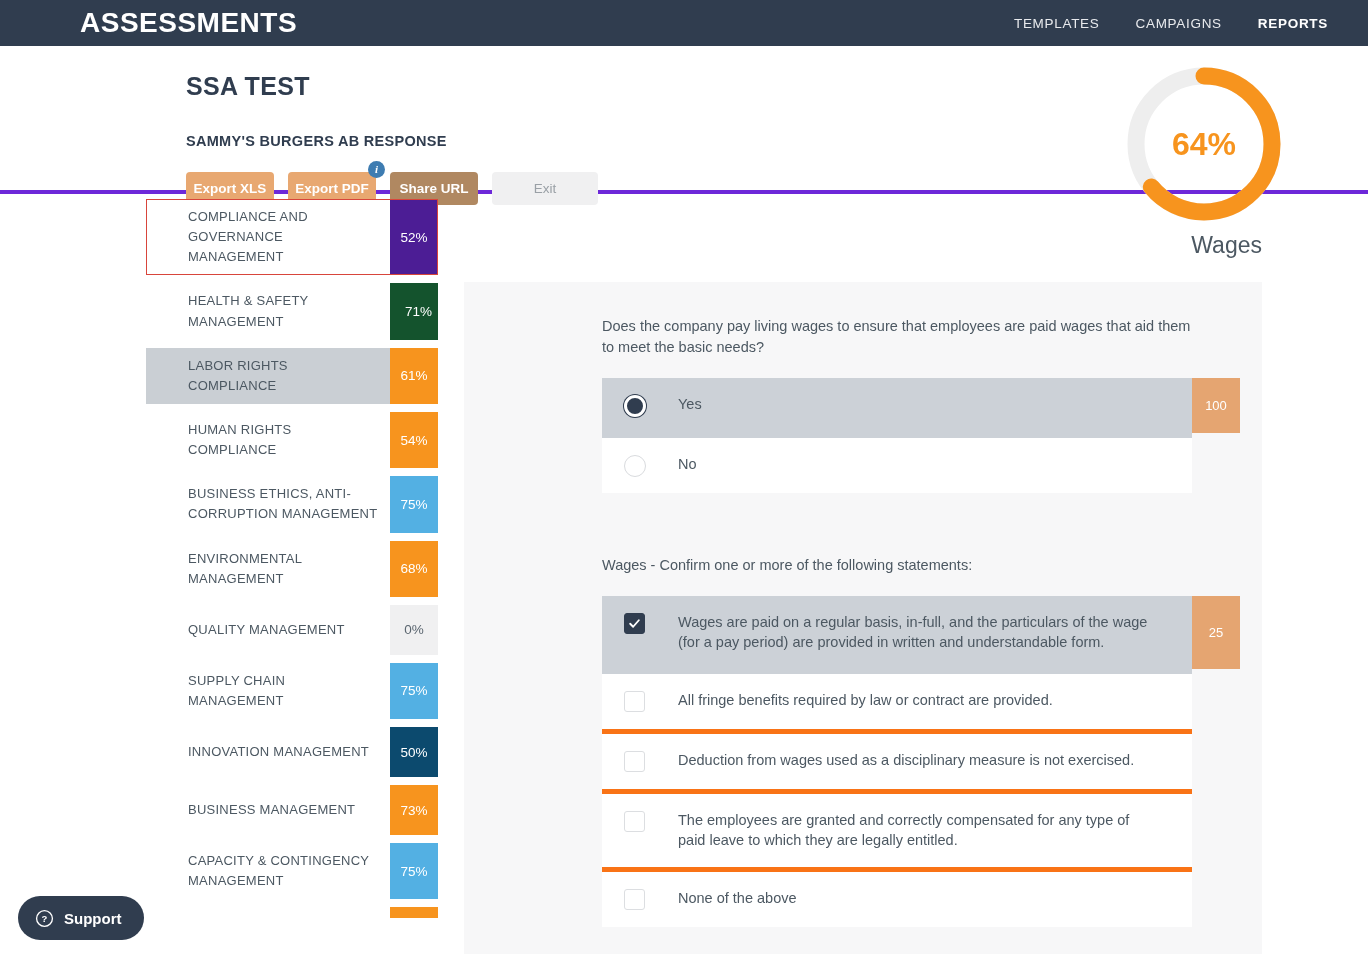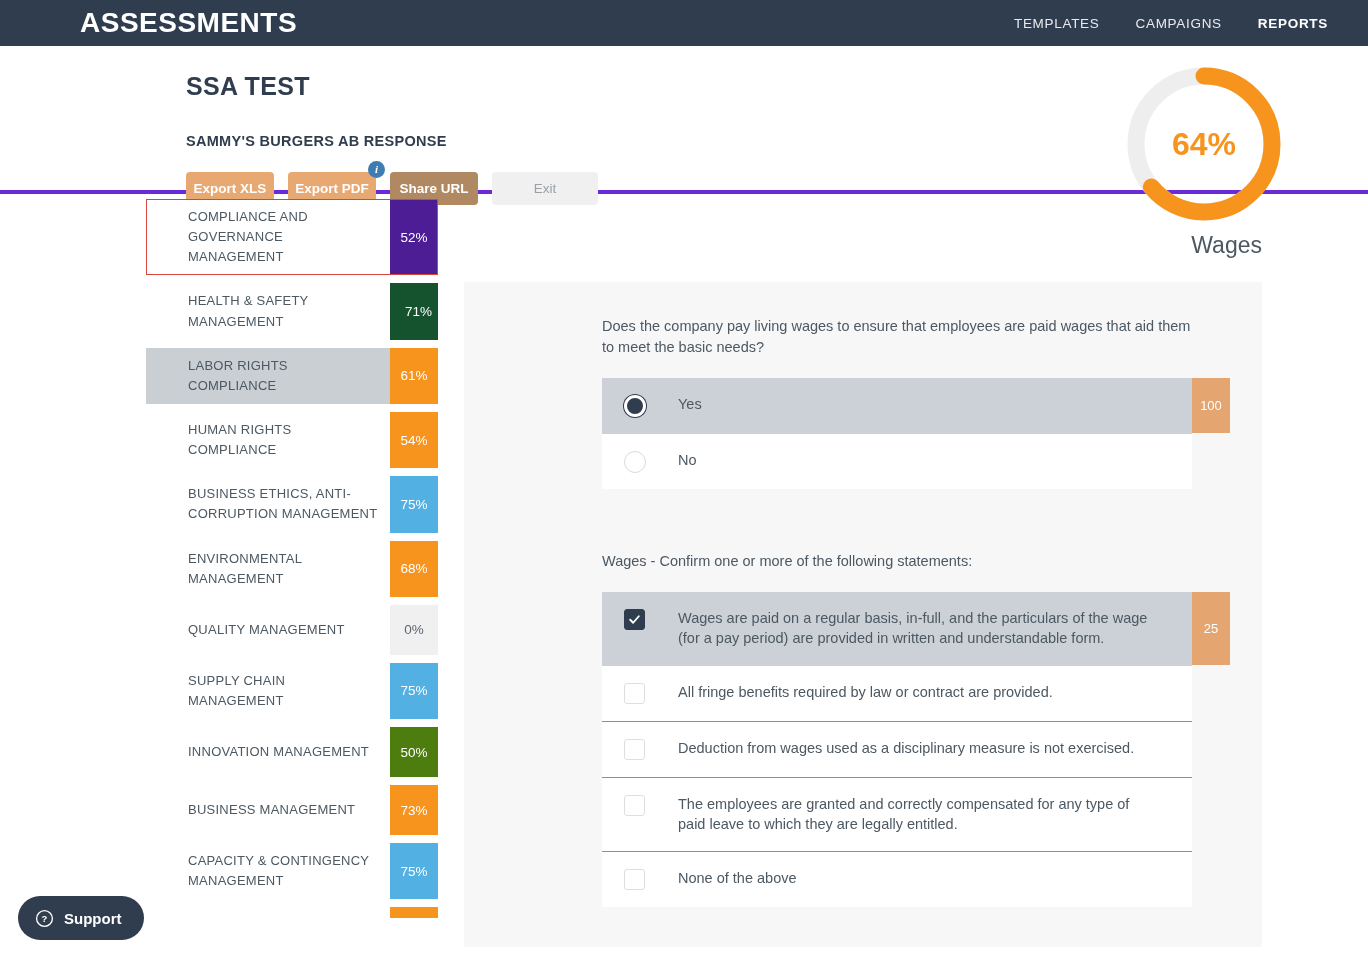--- a/index.html
+++ b/index.html
@@ -209,21 +209,21 @@
     margin-bottom: 20px;
   }
   .options {
     margin-left: 138px;
     position: relative;
   }
   .opt {
     display: flex;
     align-items: flex-start;
     background: #ffffff;
-    border-bottom: 1px solid #f97316;
+    border-bottom: 5px solid #f97316;
     padding: 16px 18px 16px 22px;
     position: relative;
     cursor: pointer;
   }
   .opt:last-child { border-bottom: none; }
   .opt.chosen { background: #ccd1d7; border-bottom-color: #ccd1d7; }
   .opt-ctl {
     flex: 0 0 22px;
     width: 22px;
     height: 22px;
@@ -259,21 +259,21 @@
     font-size: 14.5px;
     color: #4c5862;
     line-height: 1.42;
     padding-right: 20px;
   }
   .opt-score {
     position: absolute;
     left: 100%;
     top: 0;
     bottom: 0;
-    width: 38px;
+    width: 48px;
     background: #e5a571;
     color: #ffffff;
     font-size: 13px;
     display: flex;
     align-items: center;
     justify-content: center;
   }
   .opts-wrap { position: relative; width: 590px; }
 
   .qgap { height: 62px; }
@@ -362,21 +362,21 @@
       <div class="cat">
         <div class="cat-name">QUALITY MANAGEMENT</div>
         <div class="cat-score zero" style="background: rgb(240, 240, 241);">0%</div>
       </div>
       <div class="cat">
         <div class="cat-name">SUPPLY CHAIN MANAGEMENT</div>
         <div class="cat-score" style="background: rgb(83, 176, 227);">75%</div>
       </div>
       <div class="cat">
         <div class="cat-name">INNOVATION MANAGEMENT</div>
-        <div class="cat-score" style="background: #4d7c0f;">50%</div>
+        <div class="cat-score" style="background: #0c4a6e;">50%</div>
       </div>
       <div class="cat">
         <div class="cat-name">BUSINESS MANAGEMENT</div>
         <div class="cat-score" style="background: rgb(247, 148, 30);">73%</div>
       </div>
       <div class="cat">
         <div class="cat-name">CAPACITY &amp; CONTINGENCY MANAGEMENT</div>
         <div class="cat-score" style="background: rgb(83, 176, 227);">75%</div>
       </div>
       <div class="cat">

